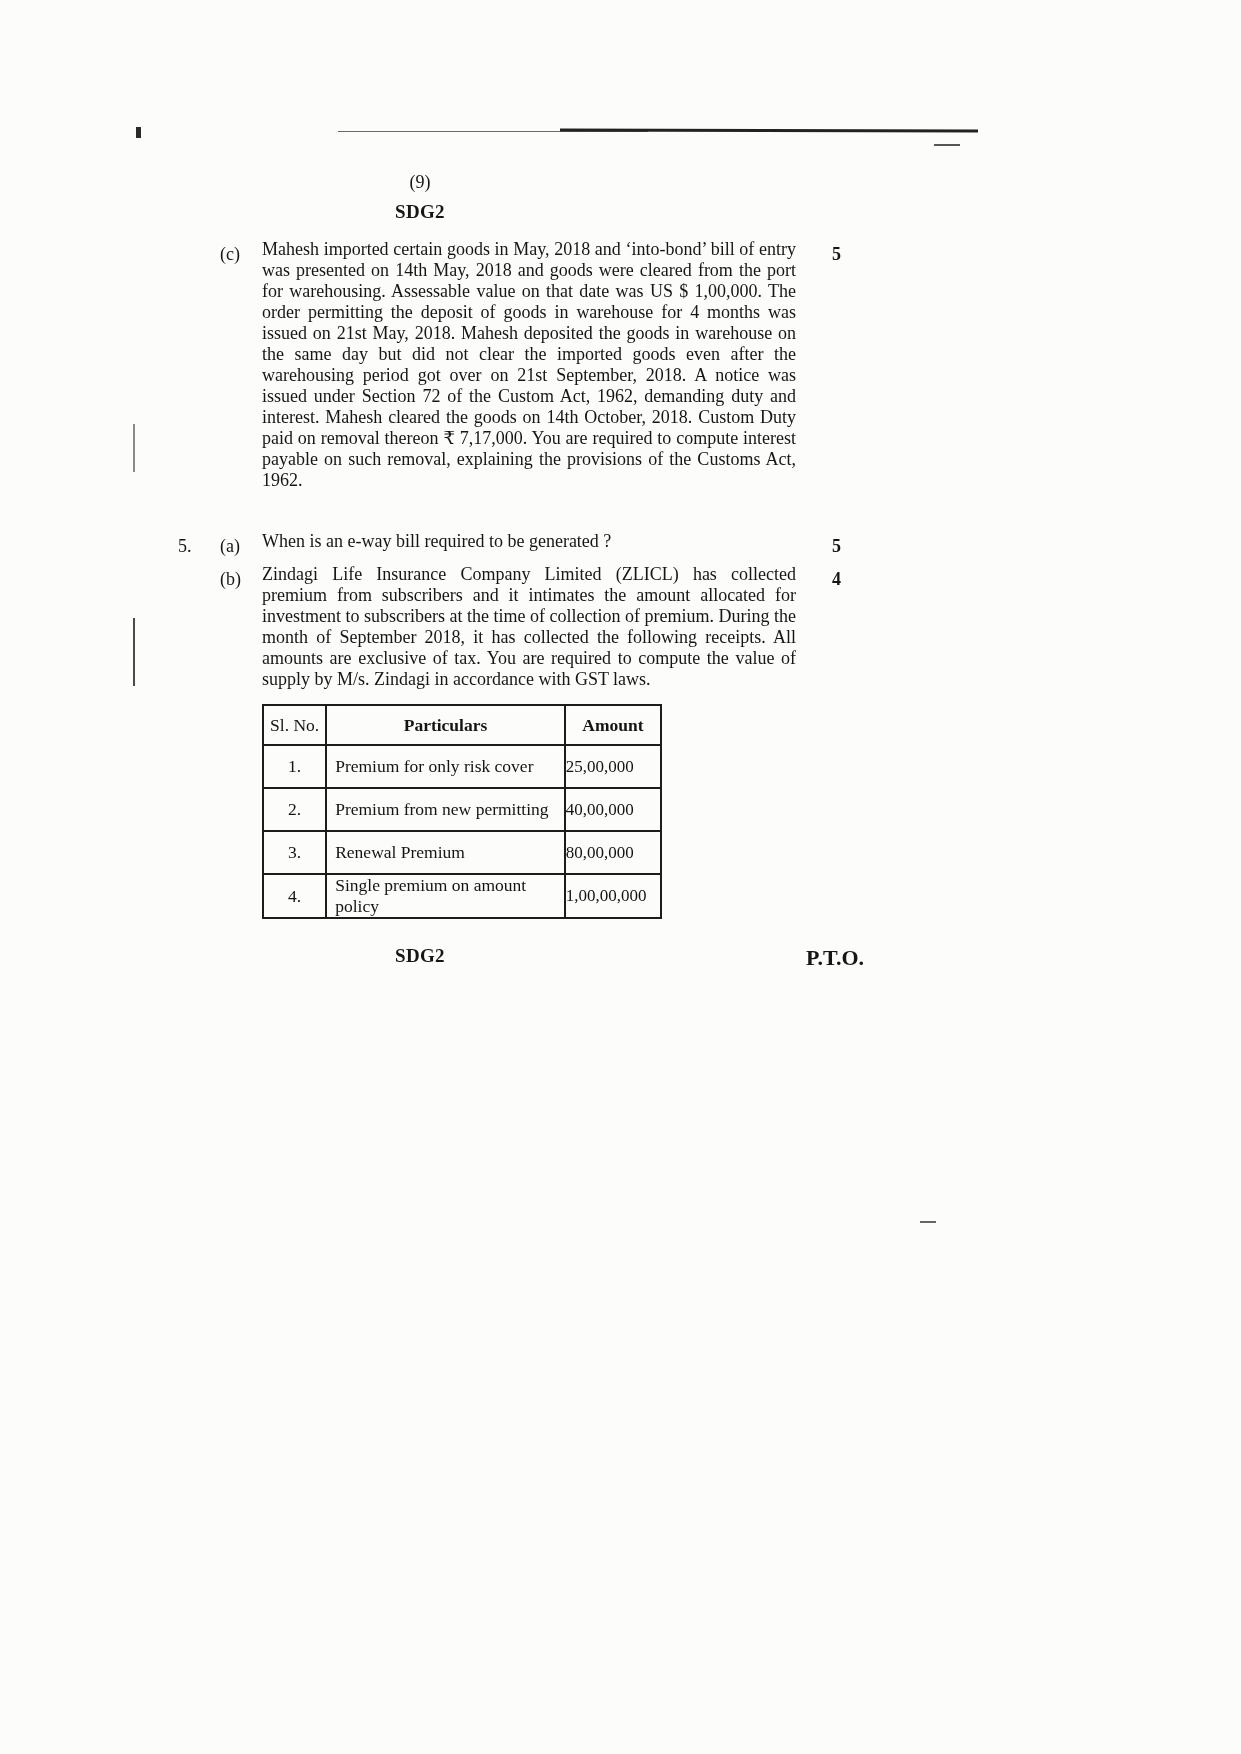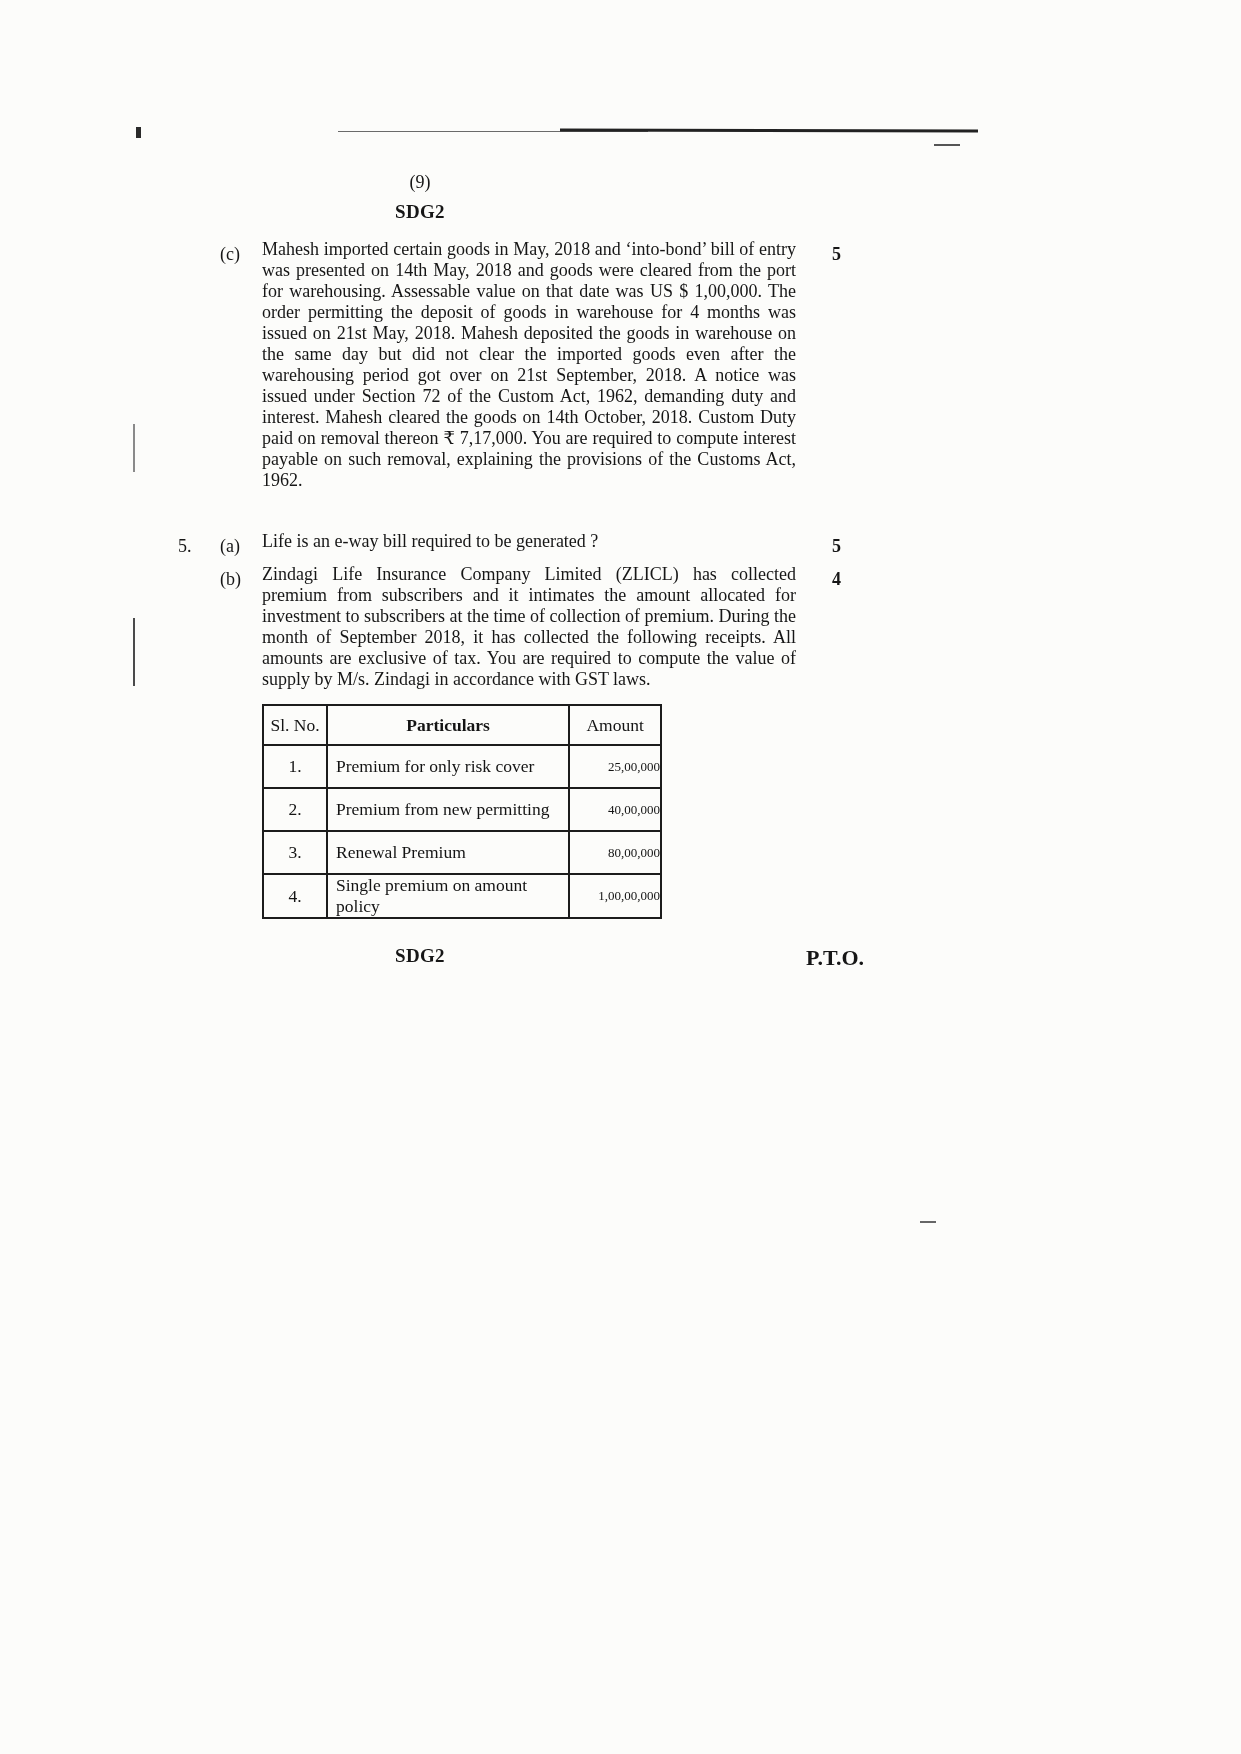--- a/index.html
+++ b/index.html
@@ -48,25 +48,25 @@
   table.data-table {
     border-collapse:collapse;
     font-size:17.5px;
     color:#141414;
   }
   table.data-table th, table.data-table td {
     border:2px solid #1c1c1c;
   }
   th.col-sl   { width:76px;  height:40px; font-weight:normal; text-align:center; }
   th.col-part { width:294px; height:40px; font-weight:bold; text-align:center;margin-left:24px; }
-  th.col-amt  { width:101px; height:40px; font-weight:normal; text-align:center;margin-left:48px; }
+  th.col-amt  { width:101px; height:40px; font-weight:bold; text-align:center;margin-left:48px; }
   td { height:43px; }
   td.c-sl   { text-align:center; }
   td.c-part { text-align:left; padding-left:8px;border-radius:12px; }
-  td.c-amt  { text-align:right; font-size:13px; }
+  td.c-amt  { text-align:left; font-size:17px; }
 
   .footer-row { position:relative; margin-top:26px; height:26px; }
   .footer-code { position:absolute; left:0; width:100%; text-align:center; font-size:19px; font-weight:bold; letter-spacing:.3px; }
   .footer-pto  { position:absolute; left:628px; top:0; font-size:22px; font-weight:bold; white-space:nowrap; }
 </style>
 </head>
 <body>
 
 <div class="page">
 
@@ -86,21 +86,21 @@
     <div class="q-block mt-c">
       <div class="q-num"></div>
       <div class="q-part">(c)</div>
       <div class="q-text">Mahesh imported certain goods in May, 2018 and ‘into-bond’ bill of entry was presented on 14th May, 2018 and goods were cleared from the port for warehousing. Assessable value on that date was US $ 1,00,000. The order permitting the deposit of goods in warehouse for 4 months was issued on 21st May, 2018. Mahesh deposited the goods in warehouse on the same day but did not clear the imported goods even after the warehousing period got over on 21st September, 2018. A notice was issued under Section 72 of the Custom Act, 1962, demanding duty and interest. Mahesh cleared the goods on 14th October, 2018. Custom Duty paid on removal thereon ₹ 7,17,000. You are required to compute interest payable on such removal, explaining the provisions of the Customs Act, 1962.</div>
       <div class="q-marks">5</div>
     </div>
 
     <div class="q-block mt-5a">
       <div class="q-num">5.</div>
       <div class="q-part">(a)</div>
-      <div class="q-text">Life is an e-way bill required to be generated ?</div>
+      <div class="q-text">When is an e-way bill required to be generated ?</div>
       <div class="q-marks">5</div>
     </div>
 
     <div class="q-block mt-5b">
       <div class="q-num"></div>
       <div class="q-part">(b)</div>
       <div class="q-text">Zindagi Life Insurance Company Limited (ZLICL) has collected premium from subscribers and it intimates the amount allocated for investment to subscribers at the time of collection of premium. During the month of September 2018, it has collected the following receipts. All amounts are exclusive of tax. You are required to compute the value of supply by M/s. Zindagi in accordance with GST laws.</div>
       <div class="q-marks">4</div>
     </div>
 

